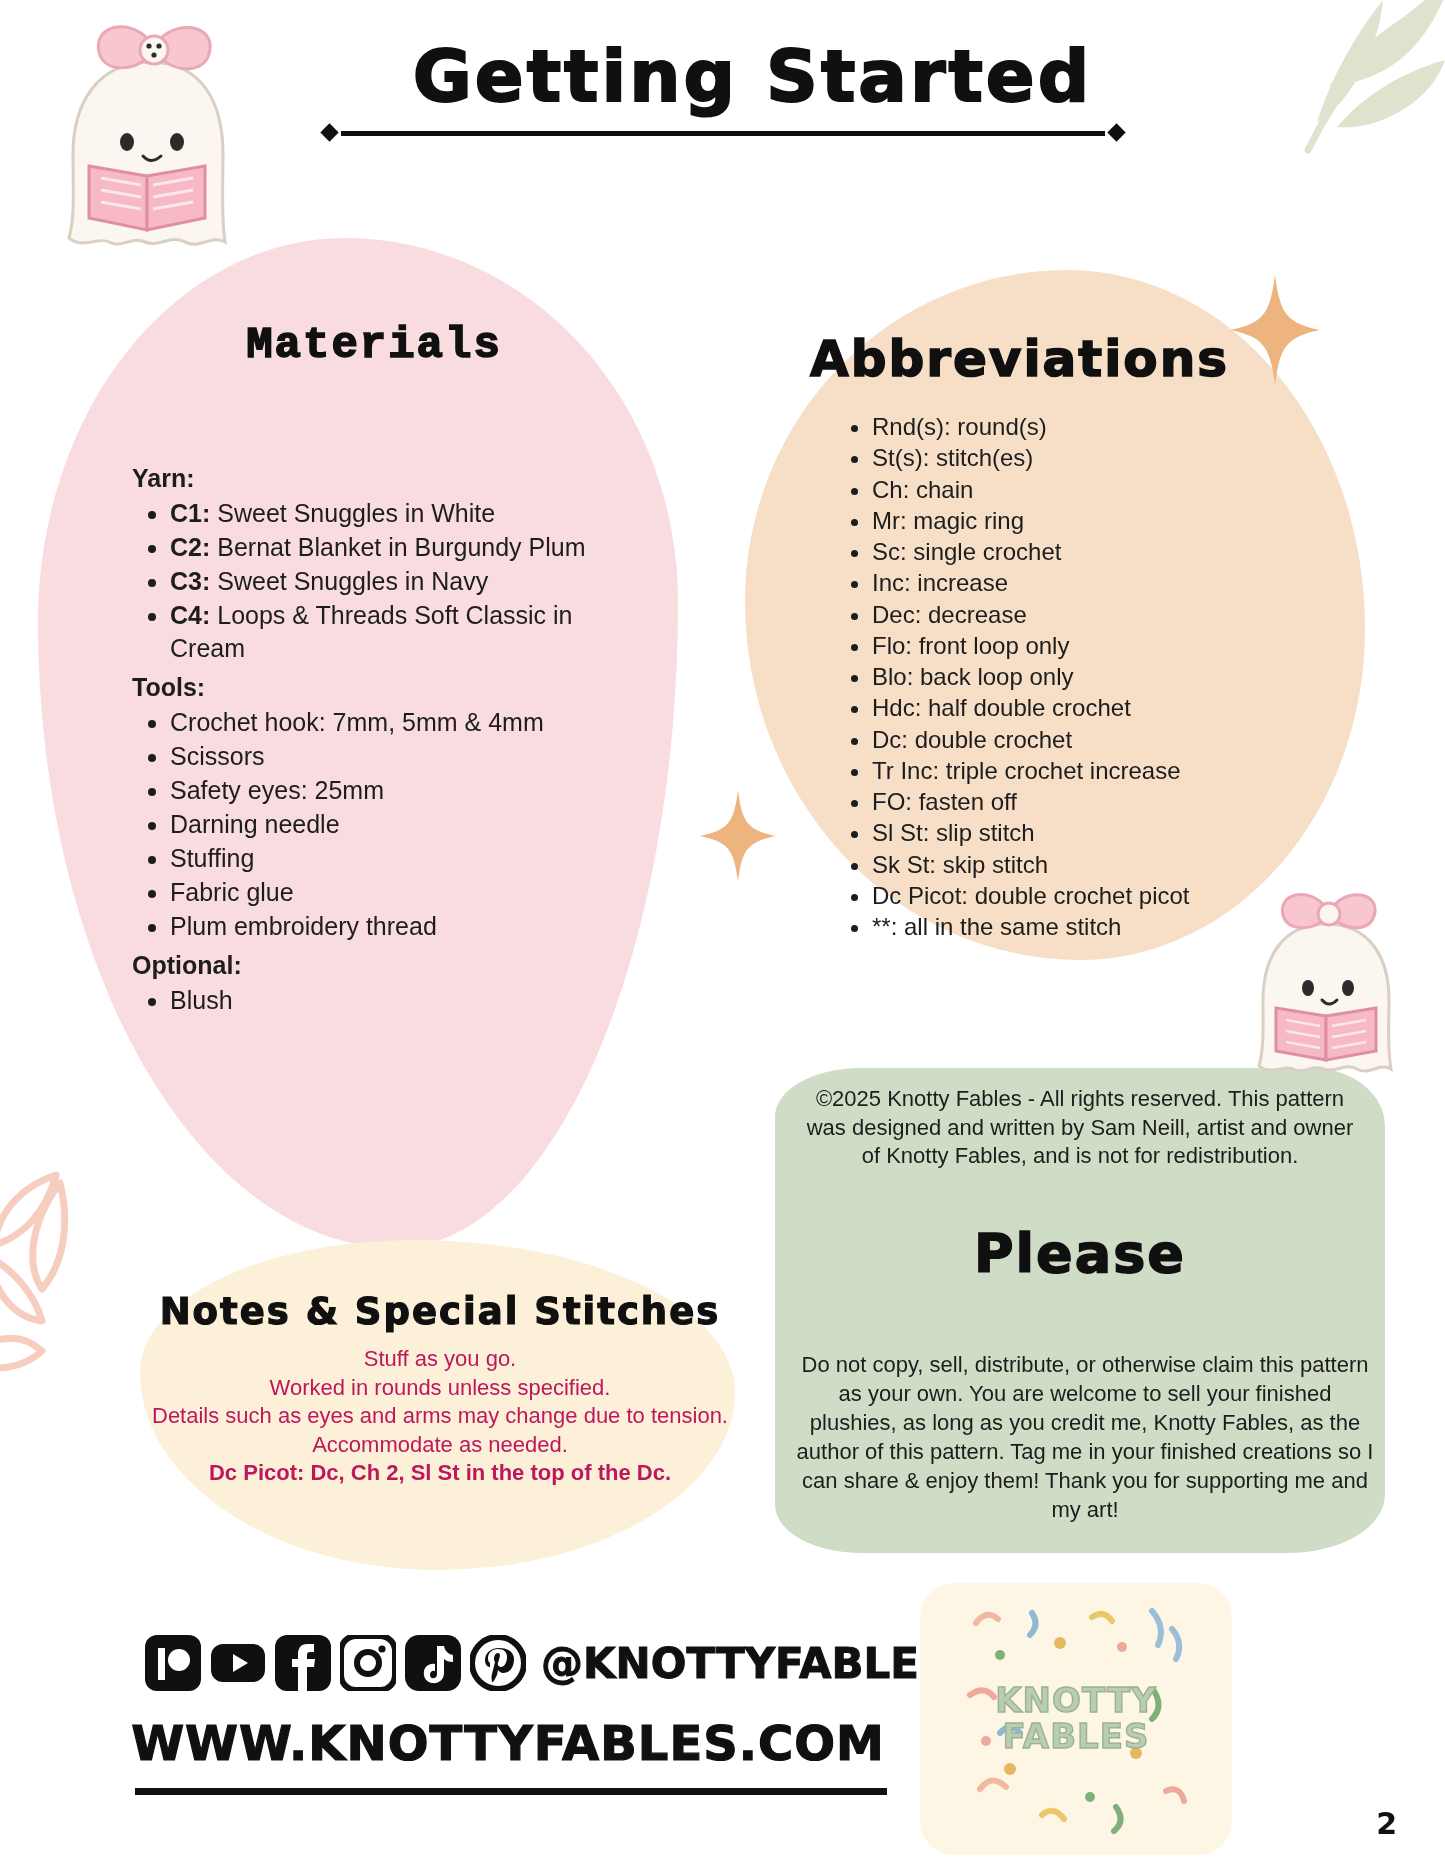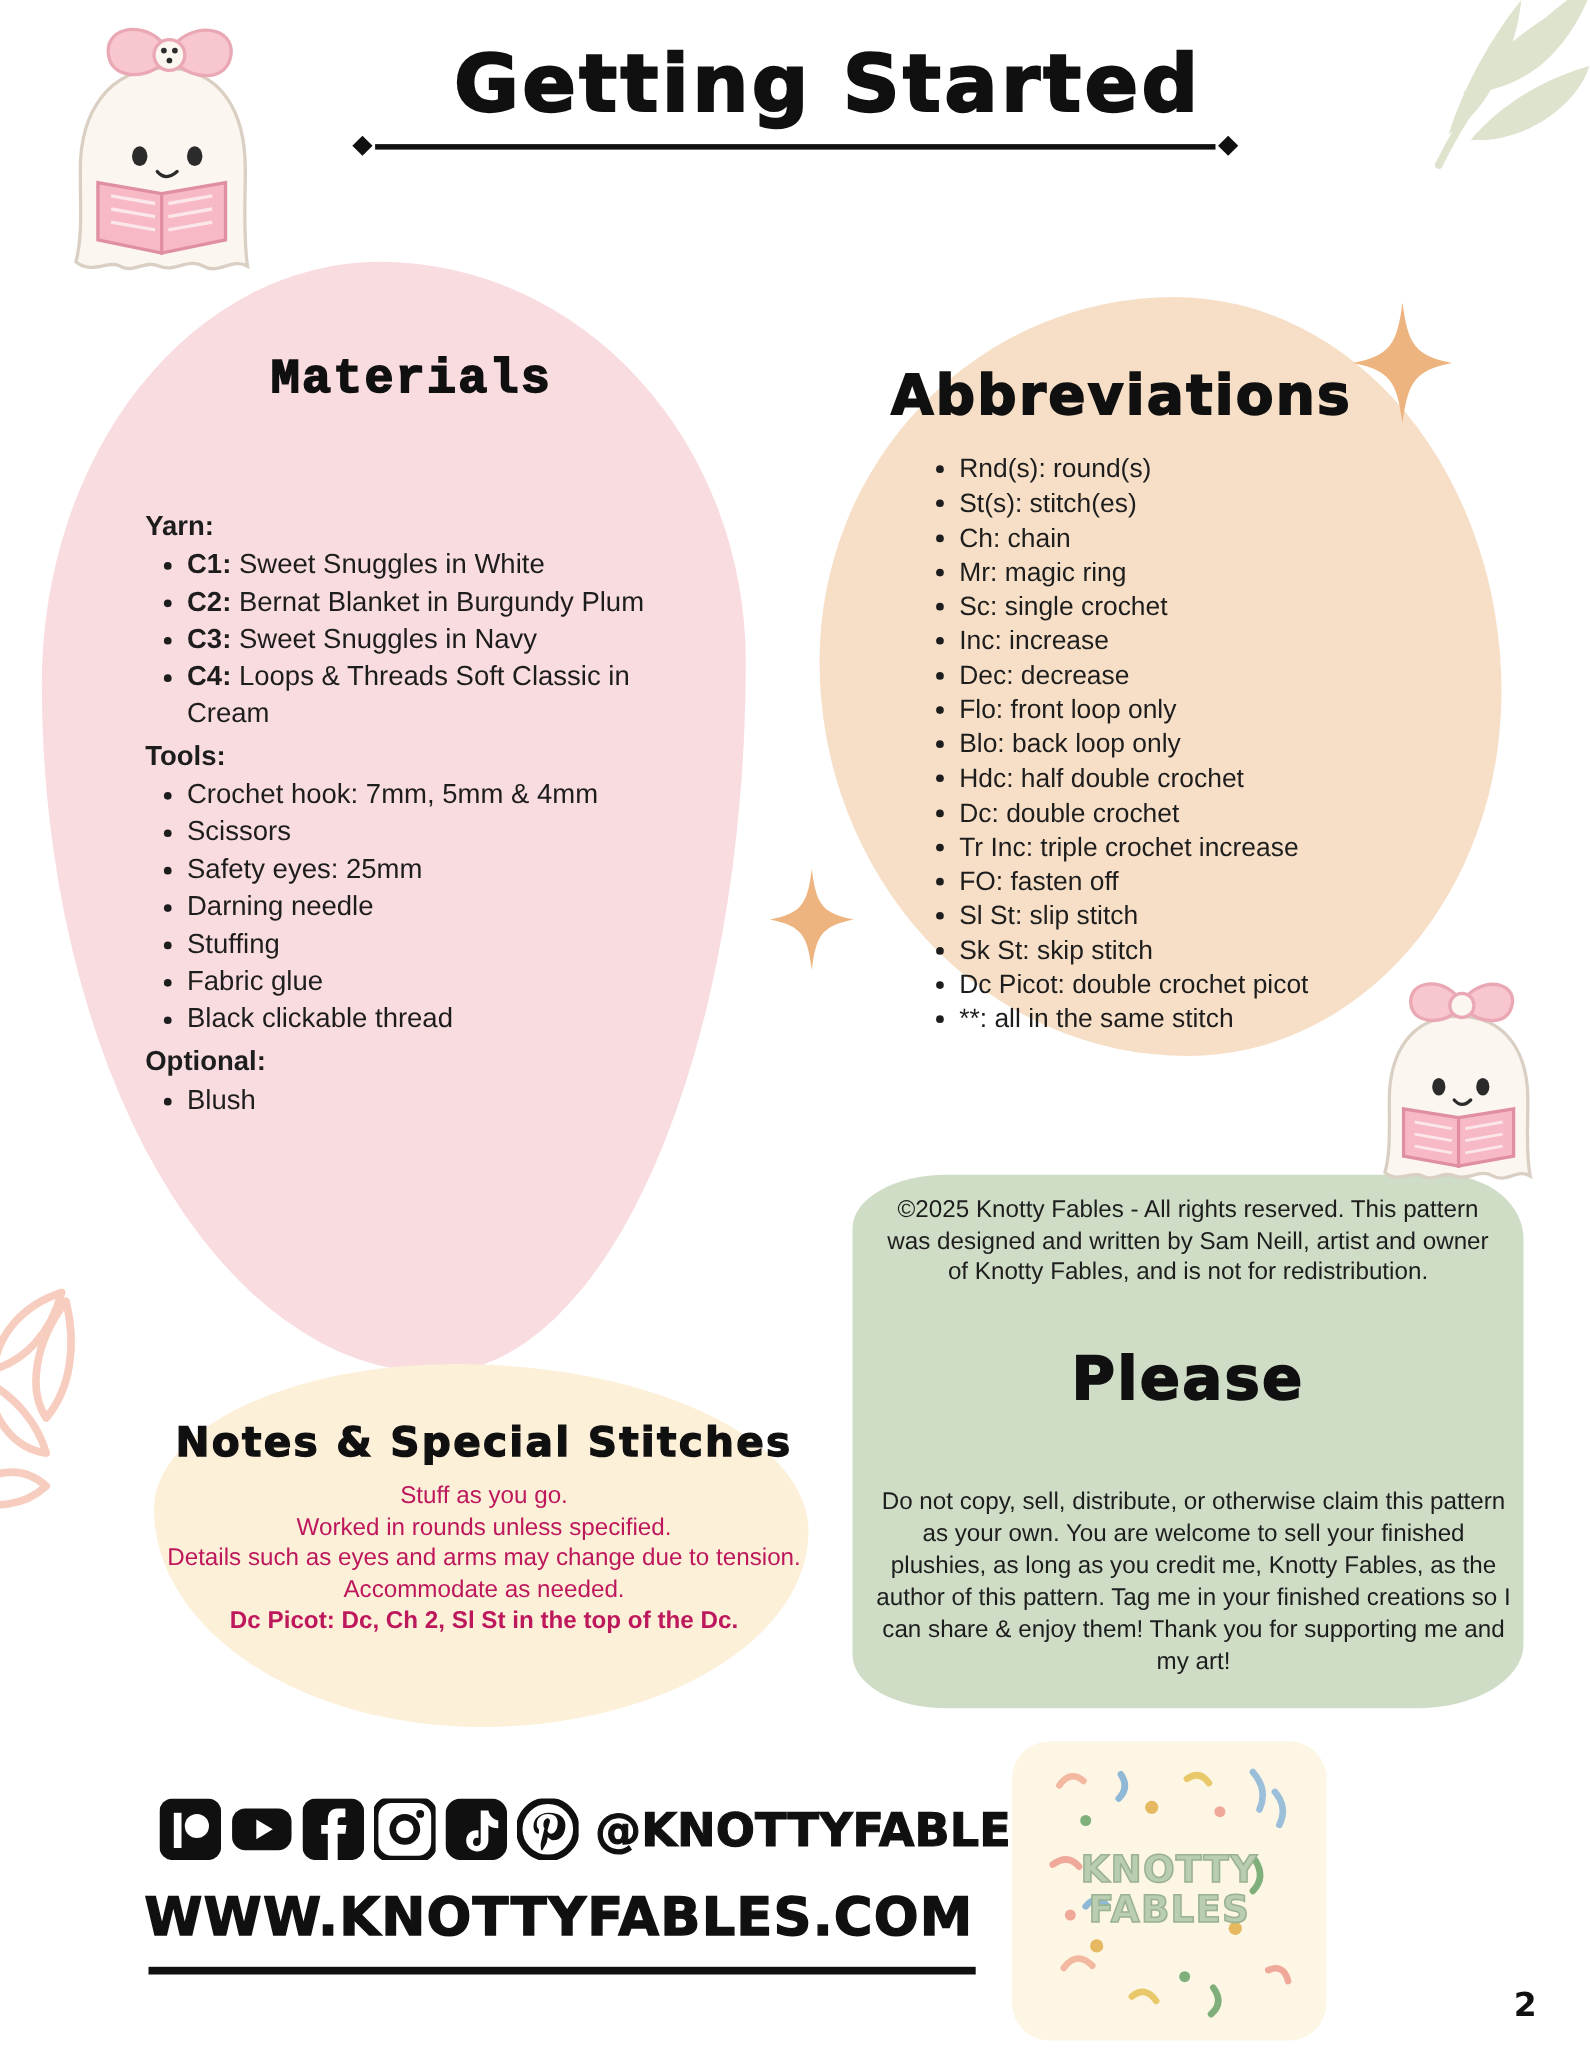--- a/index.html
+++ b/index.html
@@ -137,21 +137,21 @@
   }
   #website {
     position:absolute; left:128px; top:1715px; width:760px;
     font-family:"DejaVu Sans", sans-serif; font-weight:700; font-size:48px; color:#101010;
     -webkit-text-stroke:1.2px #101010; letter-spacing:1px; text-align:center;
   }
   #website-rule { position:absolute; left:135px; top:1788px; width:752px; height:7px; background:#101010; }
 
   
   #logo-card {
-    position:absolute; left:920px; top:1583px; width:286px; height:272px;
+    position:absolute; left:920px; top:1583px; width:312px; height:272px;
     background:#fdf6e4; border-radius:34px; overflow:hidden;
   }
   #logo-text {
     position:absolute; inset:0; display:flex; flex-direction:column; align-items:center; justify-content:center;
     font-family:"DejaVu Sans", sans-serif; font-weight:700; font-size:34px; line-height:1.05;
     color:#b9cdb0; -webkit-text-stroke:1.4px #9ab292; letter-spacing:1px; text-align:center;
   }
 
   
   #page-number {
@@ -253,21 +253,21 @@
     <li><b>C4:</b><span> Loops &amp; Threads Soft Classic in Cream</span></li>
   </ul>
   <div class="grouplabel">Tools:</div>
   <ul>
     <li>Crochet hook: 7mm, 5mm &amp; 4mm</li>
     <li>Scissors</li>
     <li>Safety eyes: 25mm</li>
     <li>Darning needle</li>
     <li>Stuffing</li>
     <li>Fabric glue</li>
-    <li>Black clickable thread</li>
+    <li>Plum embroidery thread</li>
   </ul>
   <div class="grouplabel">Optional:</div>
   <ul>
     <li>Blush</li>
   </ul>
 </div>
 
 <h2 class="fun-title section-head" id="abbrev-head">Abbreviations</h2>
 <div id="abbrev-body">
   <ul>

